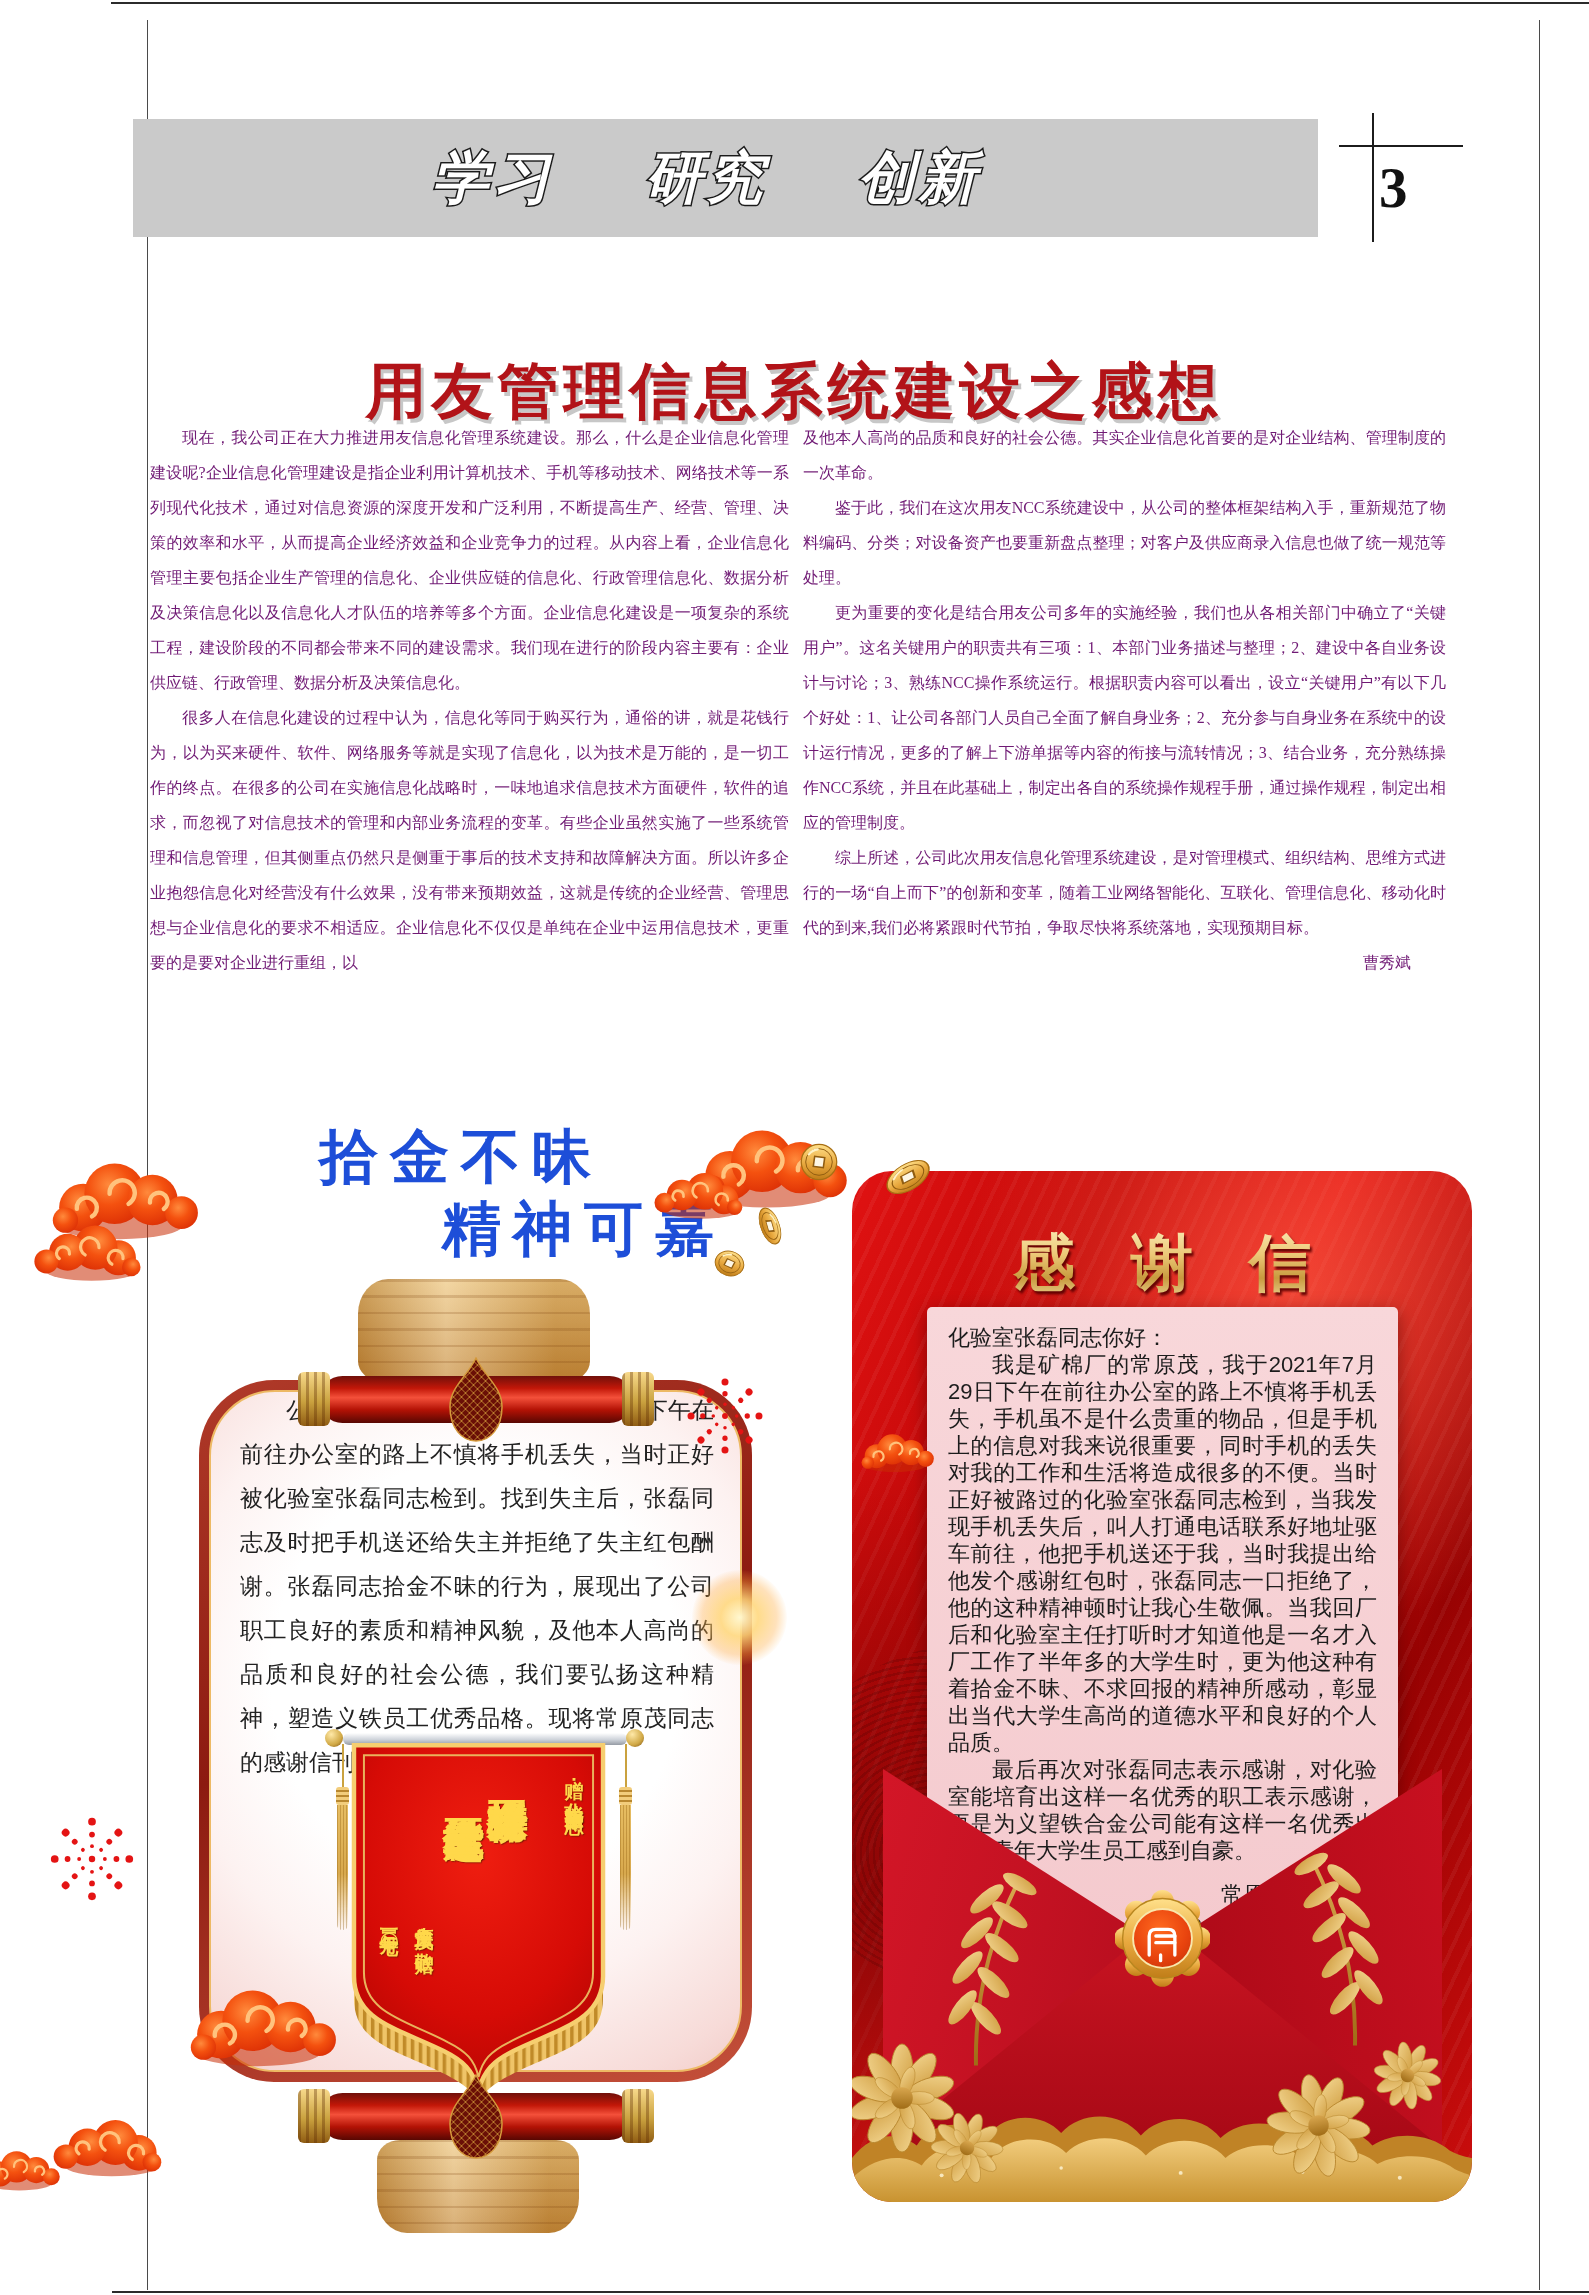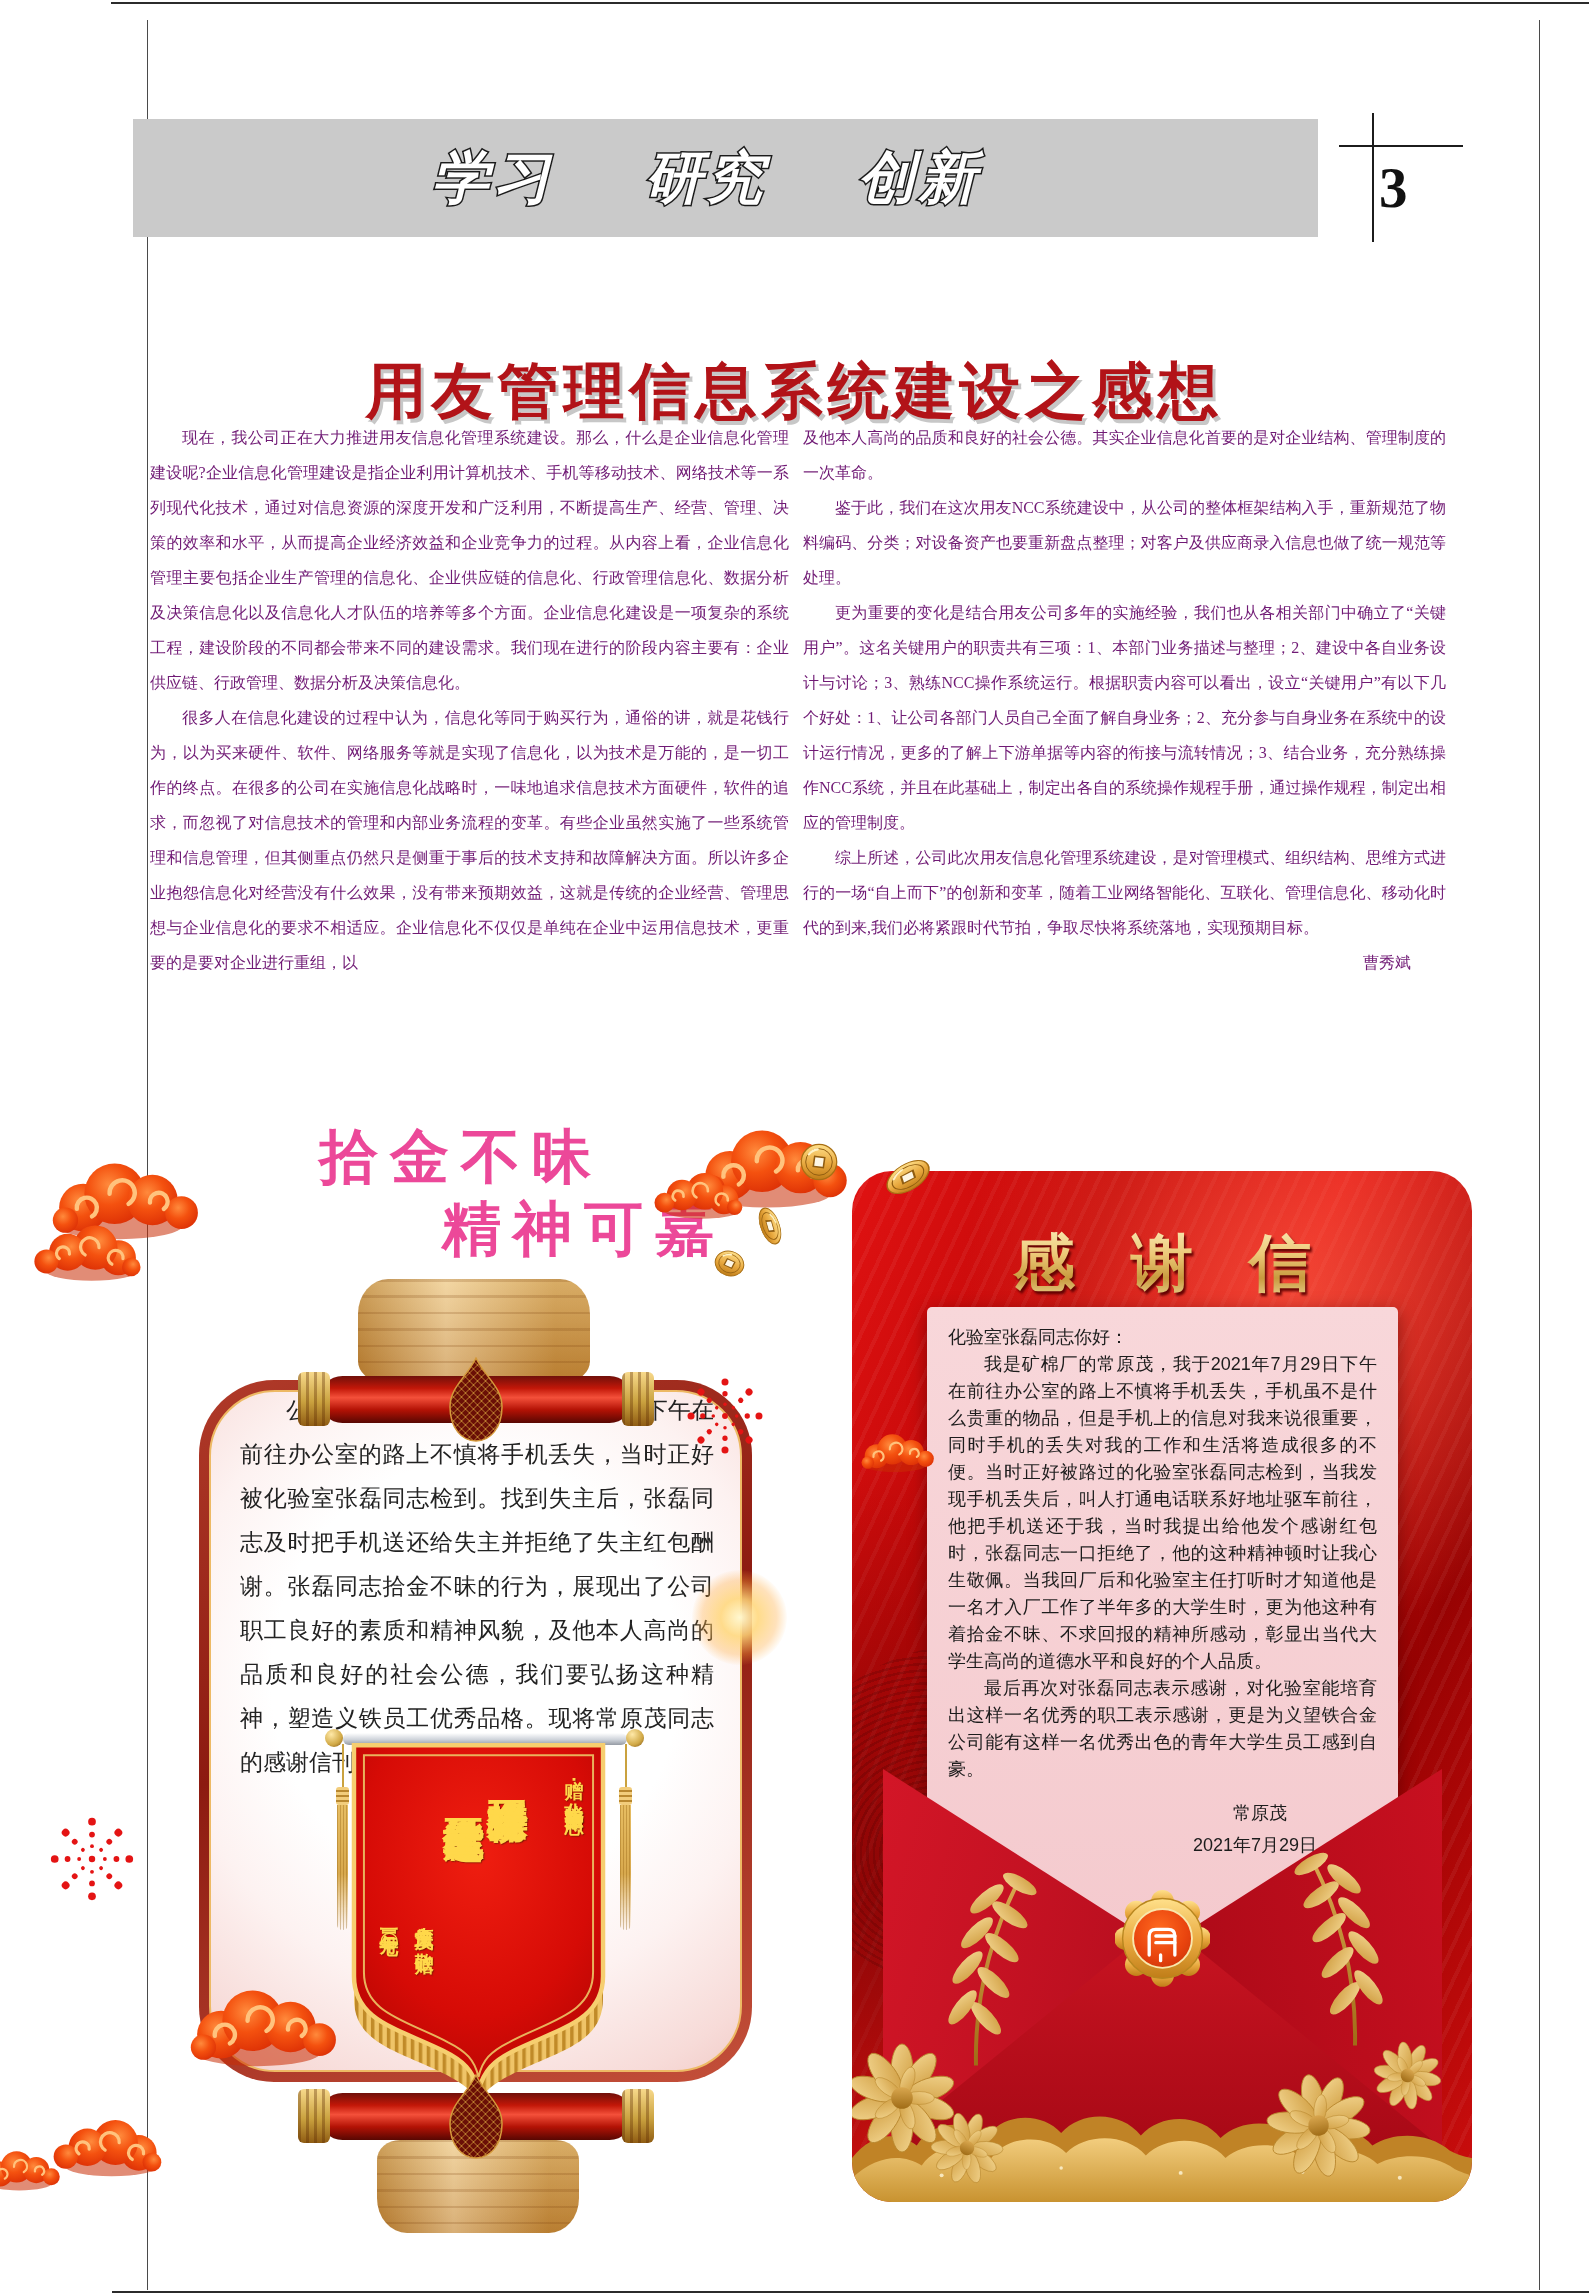--- a/index.html
+++ b/index.html
@@ -29,21 +29,21 @@
           font-size:61px;letter-spacing:5px;color:#b21318;
           text-shadow:3px 3.5px 0.5px rgba(130,130,130,0.45);}
   .col{top:420px;font-size:16px;line-height:35px;text-align:justify;color:#701a75;}
   .col p{margin:0;}
   .ind{text-indent:2em;}
   .col-left{left:150px;width:639px;}
   .col-right{left:803px;width:643px;}
   .author{text-align:right;padding-right:35px;}
 
   
-  .hl{font-family:"Liberation Sans","DejaVu Sans",sans-serif;font-weight:900;color:#ec4899;
+  .hl{font-family:"Liberation Sans","DejaVu Sans",sans-serif;font-weight:900;color:#1d4ed8;
       font-size:59px;letter-spacing:12px;}
   .hl1{left:319px;top:1118px;}
   .hl2{left:442px;top:1190px;}
 
   .frame{left:199px;top:1380px;width:553px;height:702px;border-radius:75px;
          background:linear-gradient(160deg,#b03a29,#8c1a10 45%,#c4503a);z-index:2;}
   .frame-inner{position:absolute;inset:10px;border-radius:66px;border:2px solid #edb964;
          background:radial-gradient(92% 76% at 50% 42%,#ffffff 42%,#fdf2f1 62%,#f7dbd8 84%,#eec3bf 100%);}
   .scroll-text{left:240px;top:1366px;width:474px;font-size:23px;line-height:44px;
          text-indent:2em;text-align:justify;color:#222;z-index:3;}
@@ -98,21 +98,21 @@
   .grooves{position:absolute;left:-70px;top:473px;width:379px;height:349px;opacity:.4;border-radius:50%;
      background:repeating-radial-gradient(circle at 40% 60%,rgba(70,0,0,.55) 0 2.5px,rgba(255,255,255,0) 2.5px 6.5px);}
   .letter-title{position:absolute;left:0;top:50px;width:100%;text-align:center;
      font-size:62px;font-weight:900;letter-spacing:56px;text-indent:56px;
      background:linear-gradient(180deg,#fdf0c0 0%,#ecc877 40%,#c89a3e 68%,#f6e3a8 100%);
      -webkit-background-clip:text;background-clip:text;color:transparent;
      filter:drop-shadow(2.5px 3px 1px rgba(90,0,0,.9));}
   .paper{position:absolute;left:75px;top:136px;width:471px;height:678px;border-radius:5px;
      background:linear-gradient(180deg,#f8d7da,#f4c9cd);box-shadow:0 5px 17px rgba(60,0,0,.5);z-index:3;}
   .paper-txt{position:absolute;left:21px;right:21px;top:17px;
-     font-family:"Liberation Sans","DejaVu Sans",sans-serif;font-size:18px;line-height:27px;
+     font-family:"Liberation Sans","DejaVu Sans",sans-serif;font-size:22px;line-height:27px;
      color:#1c1c1c;text-align:justify;}
   .paper-txt p{margin:0;}
   .sig{text-align:right;padding-right:90px;margin-top:17px !important;}
   .sigdate{text-align:right;padding-right:60px;margin-top:5px !important;}
   .envelope{position:absolute;left:31px;top:598px;width:559px;height:379px;z-index:4;}
   .flap{position:absolute;inset:0;}
   .flap-left{background:linear-gradient(105deg,#d31627,#9c0616);clip-path:polygon(0 0,50% 47%,0 100%);}
   .flap-right{background:linear-gradient(255deg,#c81020,#90030f);clip-path:polygon(100% 0,50% 47%,100% 100%);}
   .flap-bottom{background:linear-gradient(180deg,#e01c2a,#a80916);clip-path:polygon(0 100%,50% 40%,100% 100%);}
   .seal{position:absolute;left:263px;top:717px;width:95px;height:115px;z-index:5;}

